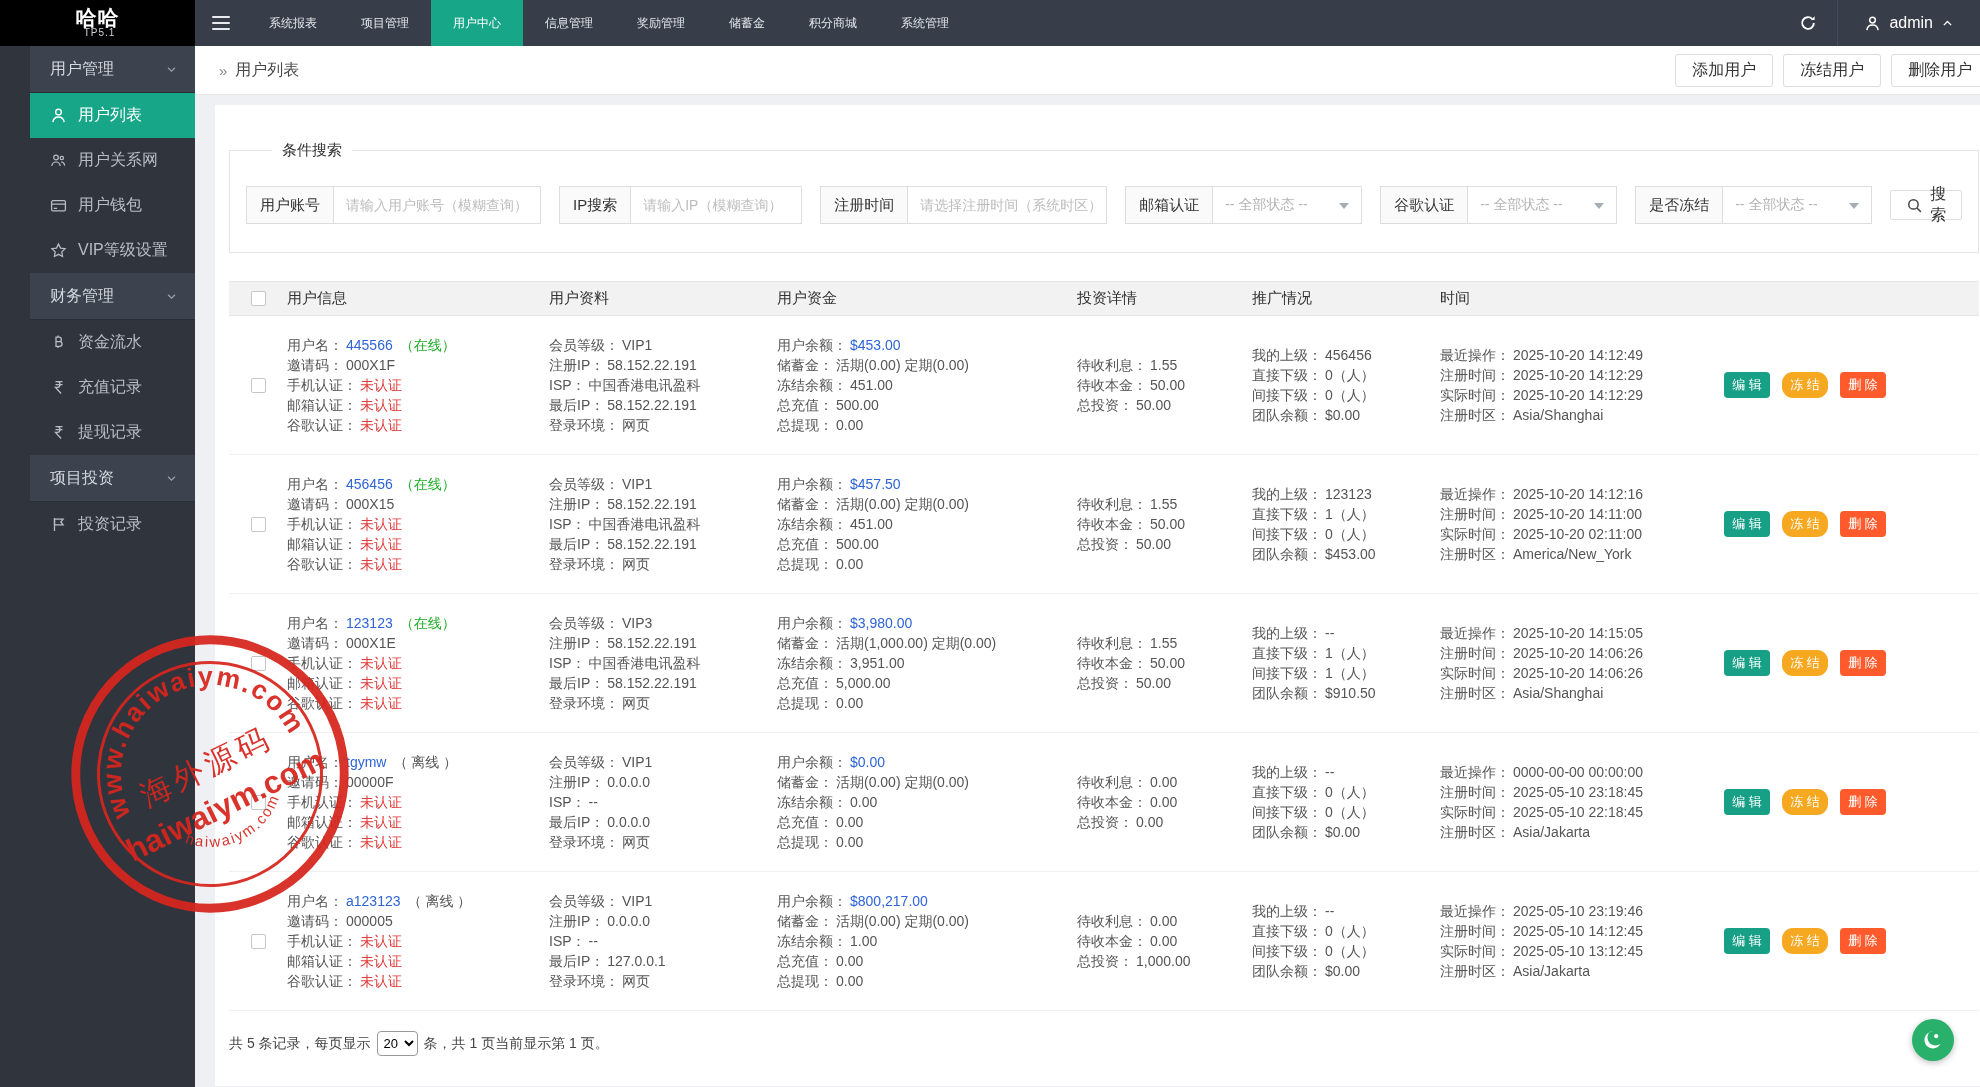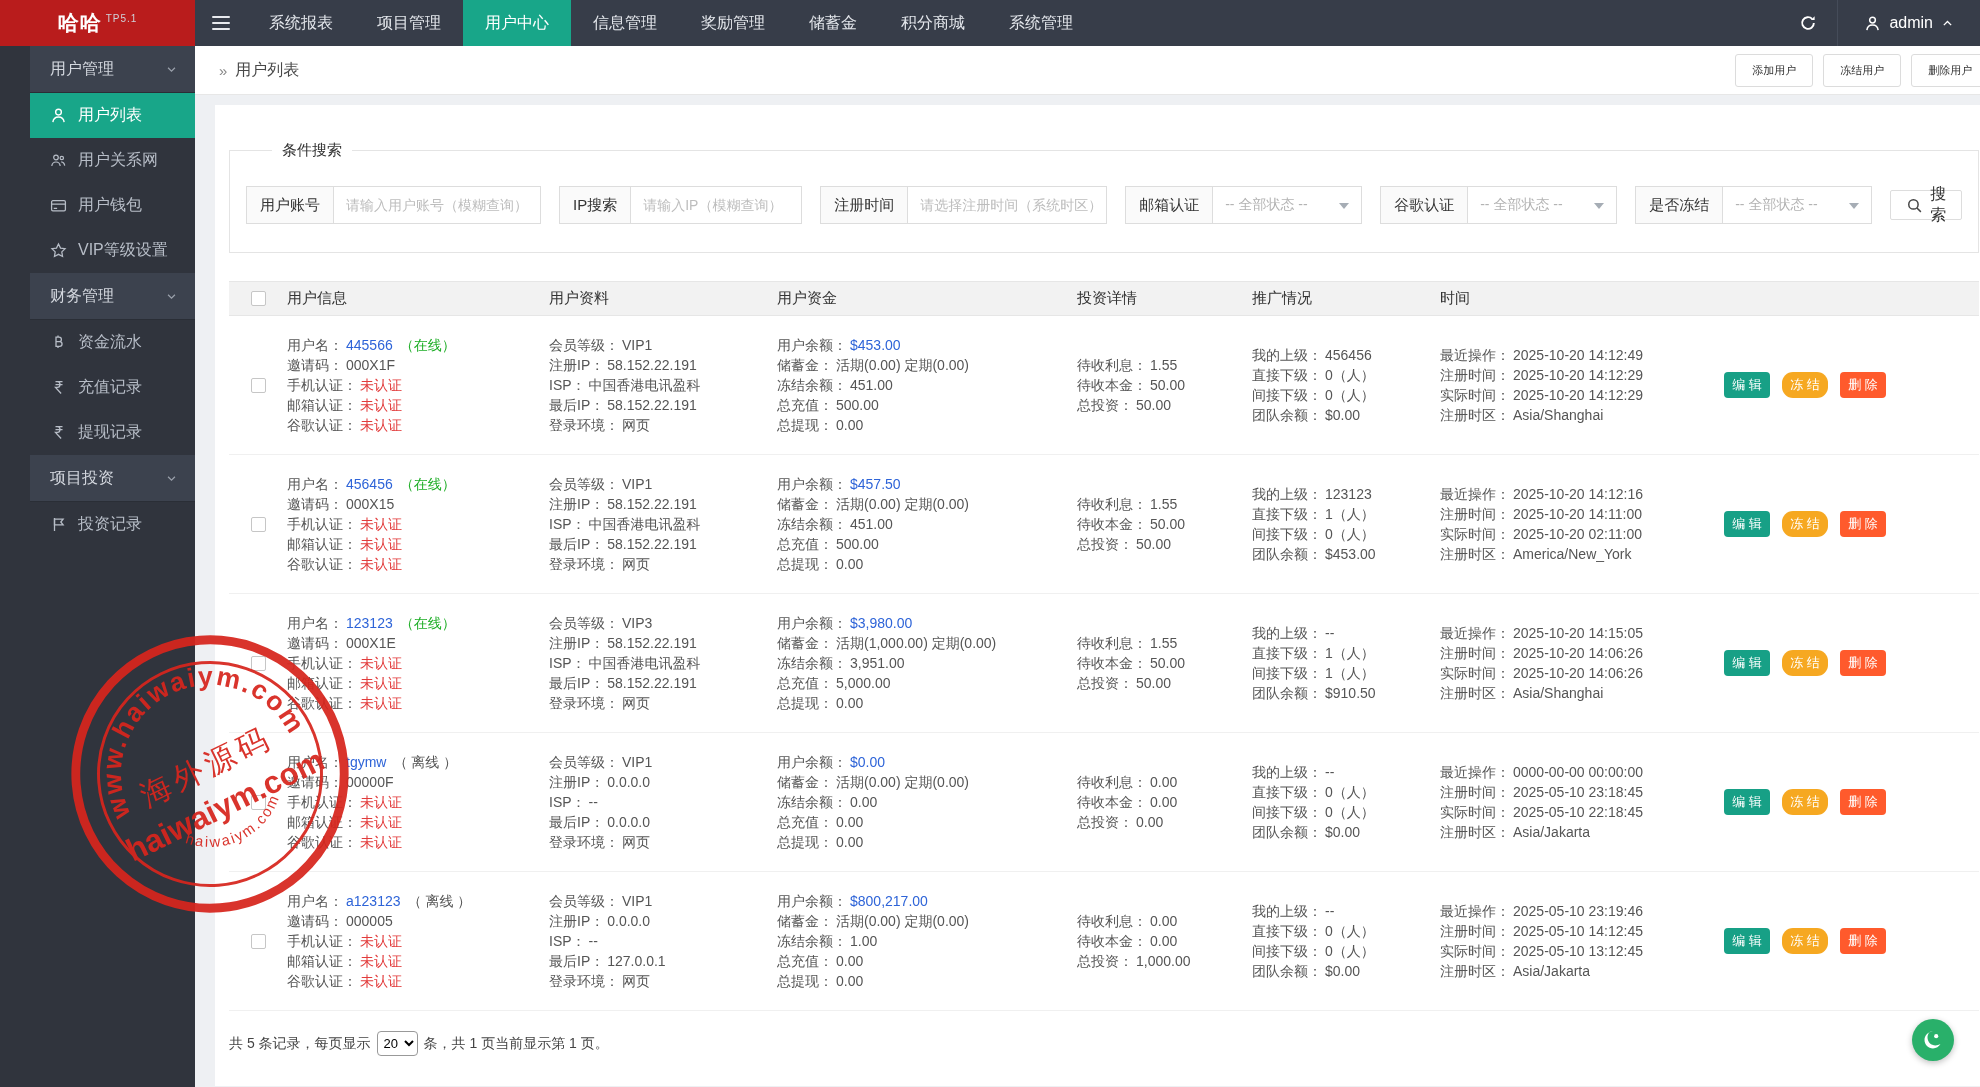--- a/index.html
+++ b/index.html
@@ -5,26 +5,26 @@
   :root{
     --accent:#18a689; --link:#2e64d8; --red:#e23b3b; --green:#1fae27;
     --btn-edit:#17a086; --btn-freeze:#f6a821; --btn-del:#ff5a2c;
   }
   *{box-sizing:border-box; margin:0; padding:0;}
   html,body{width:1980px;height:1087px;overflow:hidden;}
   body{font-family:"Liberation Sans","DejaVu Sans",sans-serif; background:#eef0f3; position:relative; color:#555;}
 
   
   .navbar{height:46px; background:#373d49; display:flex; align-items:stretch; color:#fff;}
-  .logo{width:195px; background:#b91c1c; display:flex; align-items:center; justify-content:center; font-size:21px; font-weight:bold; letter-spacing:1px;}
+  .logo{width:195px; background:#000000; display:flex; align-items:center; justify-content:center; font-size:21px; font-weight:bold; letter-spacing:1px;flex-direction:column;}
   .logo sup{font-size:10px; font-weight:normal; margin-left:4px; transform:translateY(-5px); color:#cfd3da;}
   .hamburger{width:52px; display:flex; flex-direction:column; justify-content:center; align-items:center; gap:4px; cursor:pointer;}
   .hamburger i{display:block; width:18px; height:2px; background:#e8eaee; border-radius:1px;}
   #nav-menu{display:flex; align-items:stretch;}
-  .nav-item{padding:0 22px; display:flex; align-items:center; font-size:16px; color:#e4e7ec; cursor:pointer;}
+  .nav-item{padding:0 22px; display:flex; align-items:center; font-size:12px; color:#e4e7ec; cursor:pointer;}
   .nav-item.active{background:var(--accent); color:#fff;}
   .nav-right{margin-left:auto; display:flex; align-items:stretch;}
   .refresh-btn{width:58px; display:flex; align-items:center; justify-content:center; cursor:pointer;}
   .nav-divider{width:1px; background:#454c59; margin:0;}
   .admin-box{display:flex; align-items:center; gap:8px; padding:0 26px; font-size:16px; cursor:pointer;}
   .icn{display:inline-flex; align-items:center; justify-content:center;}
   .icn svg{display:block;}
 
   
   .layout{display:flex; height:1041px;}
@@ -33,21 +33,21 @@
   .side-item{height:45px; display:flex; align-items:center; gap:11px; padding:0 20px; color:#b7bdc7; font-size:16px; cursor:pointer;}
   .side-item.active{background:var(--accent); color:#fff;}
   .side-item .icn{width:17px; color:currentColor;}
   .chev{width:11px; height:11px; color:#9aa0ab;}
 
   .main{flex:1; display:flex; flex-direction:column;}
   .crumb-bar{height:49px; background:#fff; border-bottom:1px solid #e7e7e7; display:flex; align-items:center; padding:0 24px;}
   .crumb{font-size:16px; color:#484848; display:flex; align-items:center; gap:8px;}
   .crumb .sep{color:#888; font-size:15px;}
   #toolbar{margin-left:auto; display:flex; gap:10px;}
-  .tool-btn{height:33px; padding:0 16px; background:#fff; border:1px solid #dcdcdc; border-radius:3px; font-size:11px; color:#333; cursor:pointer; font-family:inherit;}
+  .tool-btn{height:33px; padding:0 16px; background:#fff; border:1px solid #dcdcdc; border-radius:3px; font-size:16px; color:#333; cursor:pointer; font-family:inherit;}
 
   .content{background:#fff; margin:10px 20px 0; padding:24px 14px 30px; min-height:862px;}
 
   
   fieldset.search{border:1px solid #e4e4e4; padding:26px 16px 28px; margin:12px 0 0;}
   fieldset.search legend{font-size:15px; color:#333; padding:0 10px; margin-left:26px;}
   #search-fields{display:flex; align-items:center; gap:18px; flex-wrap:nowrap;}
   .fgroup{display:flex; align-items:stretch; height:38px;}
   .flabel{border:1px solid #ddd; border-right:none; background:#fafafa; padding:0 13px; display:flex; align-items:center; font-size:15px; color:#333; white-space:nowrap;}
   .finput{border:1px solid #ddd; height:38px; padding:0 12px; font-size:14px; color:#333; outline:none; font-family:inherit;}

